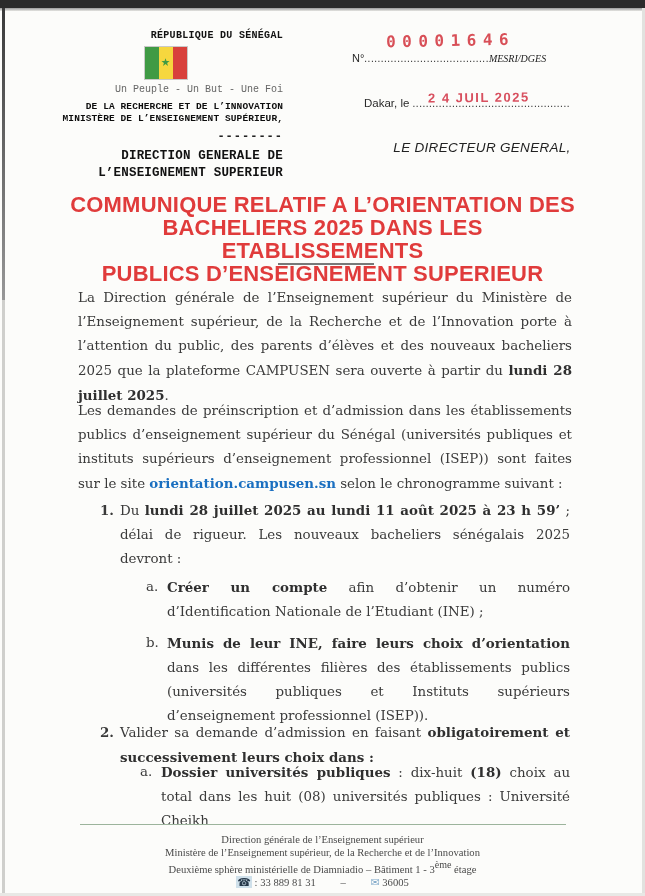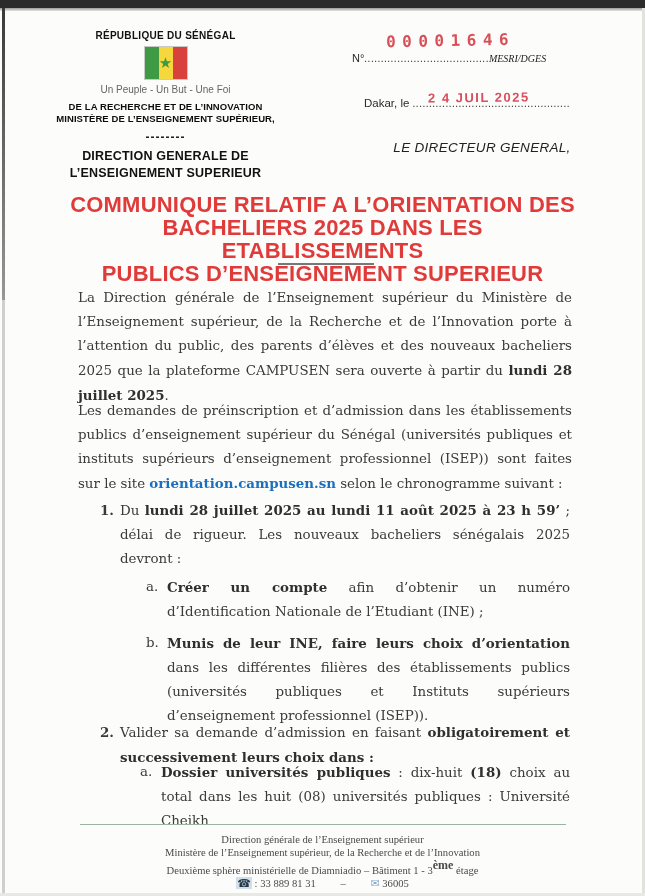--- a/index.html
+++ b/index.html
@@ -7,21 +7,21 @@
         font-family:"Liberation Sans",sans-serif;color:#222;}
   
   .scan-top{position:absolute;left:0;top:0;width:100%;height:8px;background:#2b2b2b;}
   .scan-top-fade{position:absolute;left:0;top:8px;width:100%;height:3px;background:linear-gradient(#9a9a9a,#e6e6e3);}
   .scan-left-dark{position:absolute;left:2px;top:8px;width:3px;height:300px;background:linear-gradient(#3a3a3a,#9a9a9a);}
   .scan-left{position:absolute;left:2px;top:300px;width:3px;bottom:0;background:#cfcfcc;}
   .scan-right{position:absolute;right:0;top:8px;width:3px;bottom:0;background:#e2e2df;}
   .scan-bottom{position:absolute;left:0;bottom:0;width:100%;height:3px;background:#e8e8e5;}
 
   
-  .hdr-left{position:absolute;left:48px;top:30px;width:235px;text-align:center;}
+  .hdr-left{position:absolute;left:48px;top:30px;width:235px;text-align:right;font-family:Liberation Mono, monospace;}
   .republic{font-size:10px;font-weight:bold;color:#111;letter-spacing:.3px;}
   .flag{width:42px;height:32px;margin:5px auto 4px auto;display:flex;border:1px solid rgba(0,0,0,.2);}
   .flag .band{flex:1;position:relative;}
   .flag .star{position:absolute;left:50%;top:50%;transform:translate(-50%,-54%);font-size:15px;line-height:1;}
   .motto{font-size:10px;color:#666;margin-bottom:6px;}
   .ministry{font-size:9.5px;font-weight:bold;color:#0d0d0d;line-height:11.5px;letter-spacing:.1px;}
   .dashes{font-size:12px;font-weight:bold;letter-spacing:1px;margin:6px 0 4px 0;color:#222;}
   .direction{font-size:12.5px;font-weight:bold;color:#111;line-height:16.5px;letter-spacing:.2px;}
 
   
@@ -59,21 +59,21 @@
   .item2 .marker{width:20px;font-weight:bold;}
   .sub2a{left:140px;top:760px;width:430px;}
   .sub2a .marker{width:21px;}
   .b{font-weight:bold;color:#2f2f2f;}
   .link{font-weight:bold;color:#1a6fc0;}
 
   
   .footer-rule{position:absolute;left:80px;top:824px;width:486px;height:1px;background:#9cb49c;}
   .footer{position:absolute;left:0;top:834px;width:100%;text-align:center;
     font-family:"Liberation Serif",serif;font-size:10.6px;line-height:12.6px;color:#4a4a4a;}
-  .footer sup{font-size:12px;font-weight:bold;}
+  .footer sup{font-size:10px;}
   .phone-icon{color:#26384a;font-size:11px;background:#cfe0ea;padding:0 1px;}
   .mail-icon{color:#7fa8c9;font-size:11px;}
   .contact-sep{display:inline-block;margin:0 22px;}
 </style>
 </head>
 <body>
 
 <div class="page">
 
   <div class="scan-top"></div>

